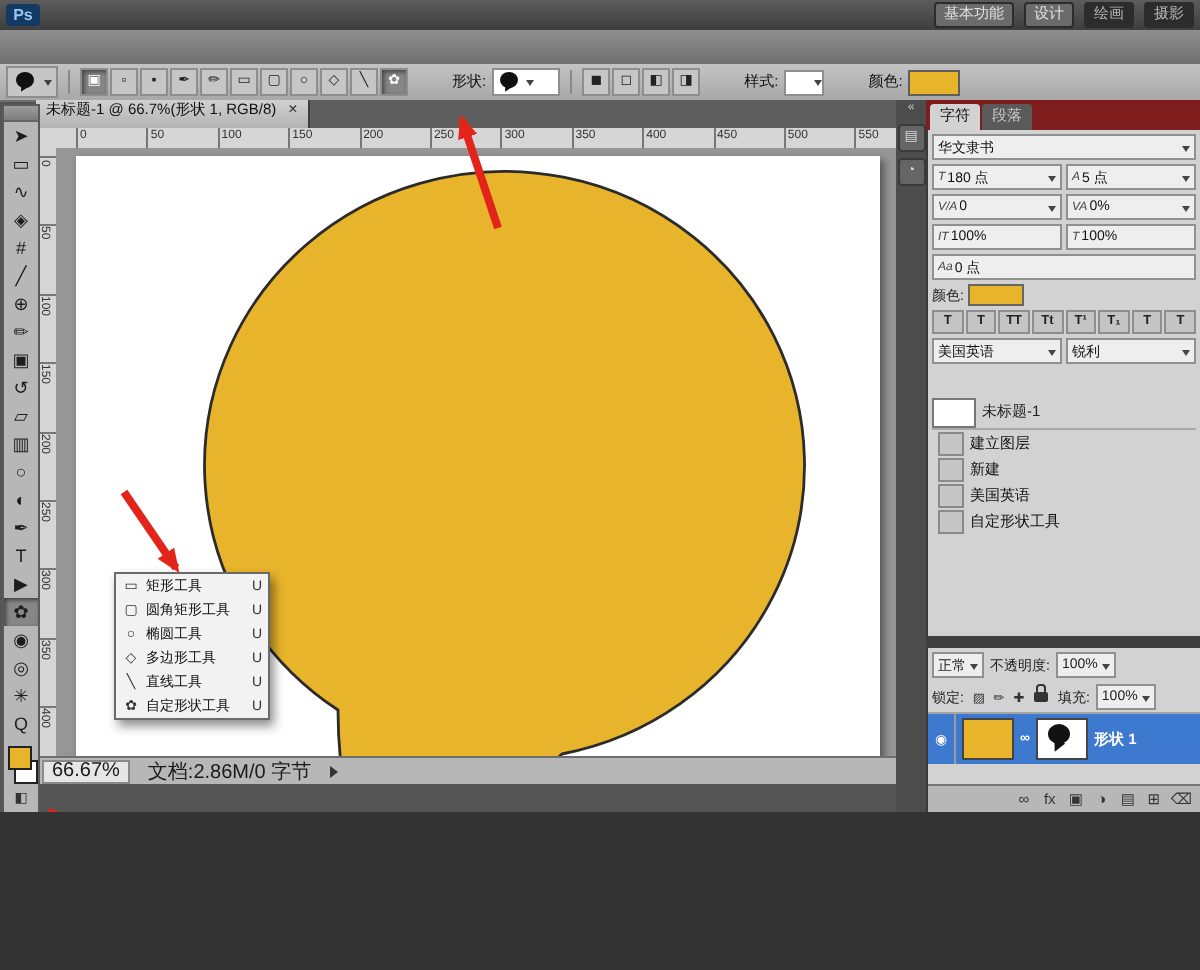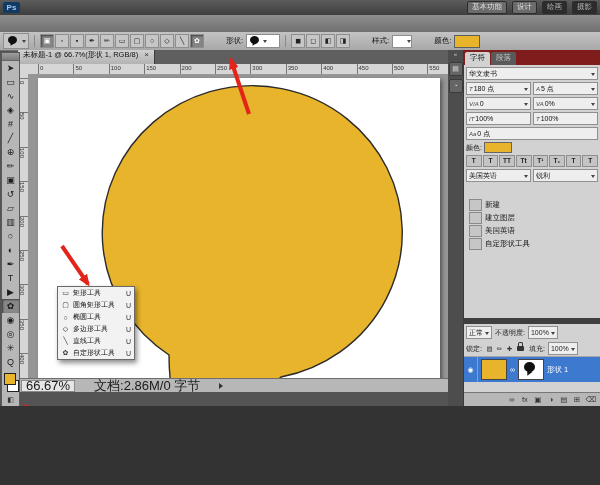--- a/index.html
+++ b/index.html
@@ -62,21 +62,21 @@
 .htick{flex:0 0 33.4px;border-left:1px solid #777;font-size:6px;color:#333;padding-left:1px;line-height:9px;}
 .vruler{position:absolute;top:24px;left:0;bottom:13px;width:10px;background:#d6d6d6;border-right:1px solid #808080;
         overflow:hidden;padding-top:4px;}
 .vtick{height:33.4px;border-top:1px solid #777;font-size:6px;color:#333;}
 .vtick span{writing-mode:vertical-lr;margin-left:1px;}
 .viewport{position:absolute;top:24px;left:10px;right:0;bottom:13px;background:#969696;overflow:hidden;}
 .canvas{position:absolute;left:10px;top:4px;width:402px;height:377px;background:#fff;
         box-shadow:2px 2px 4px rgba(0,0,0,.45);}
 .canvas svg{position:absolute;inset:0;}
 .statusbar{position:absolute;left:0;right:0;bottom:0;height:13px;background:#b7b7b7;border-top:1px solid #6d6d6d;
-           display:flex;align-items:center;gap:19px;padding:0 3px;font-size:13px;color:#1a1a1a;}
+           display:flex;align-items:center;gap:9px;padding:0 3px;font-size:10px;color:#1a1a1a;}
 .zoombox{background:#e6e6e6;border:1px solid #8a8a8a;padding:0 4px;height:10px;line-height:9px;}
 .tri-r{width:0;height:0;border:3px solid transparent;border-left:4px solid #333;}
 
 
 .rightcol{position:absolute;top:50px;right:0;width:152px;bottom:0;}
 .dockstrip{position:absolute;left:0;top:0;width:15px;bottom:0;background:#4d4d4d;}
 .dock-collapse{height:9px;color:#c9c9c9;font-size:6px;text-align:center;line-height:9px;}
 .dbtn{width:12px;height:12px;margin:3px auto 0;background:#656565;border:1px solid #3a3a3a;border-radius:2px;
       color:#d8d8d8;font-size:7px;text-align:center;line-height:11px;}
 .panels{position:absolute;left:15px;right:0;top:0;bottom:0;display:flex;flex-direction:column;background:#4d4d4d;}
@@ -110,21 +110,21 @@
 .hitem.selected .hicon{background:#6fa0e0;}
 
 
 .lstrip{height:6px;background:#3f3f3f;}
 .lbody{flex:1;display:flex;flex-direction:column;background:#d2d2d2;border-left:1px solid #3a3a3a;}
 .lctl{display:flex;align-items:center;gap:3px;padding:2px 2px 1px;font-size:7px;color:#222;}
 .sel{display:flex;align-items:center;gap:2px;background:#eee;border:1px solid #909090;height:11px;padding:0 2px;
      font-size:7px;white-space:nowrap;}
 .lki{font-size:6.5px;width:9px;text-align:center;color:#333;}
 .lrow{height:25px;display:flex;align-items:center;gap:3px;border-top:1px solid #a5a5a5;background:#d2d2d2;font-size:7.5px;}
-.lrow.selected{background:#3c79cf;color:#fff;}
+.lrow.selected{background:#3c79cf;color:#fff;font-weight:bold;}
 .eyebox{width:13px;align-self:stretch;border-right:1px solid #9c9c9c;display:flex;align-items:center;
         justify-content:center;font-size:7px;color:#222;flex:none;}
 .lrow.selected .eyebox{color:#fff;}
 .lthumb{width:24px;height:19px;border:1px solid #444;background:#fff;position:relative;flex:none;}
 .lthumb.yellow{background:#e8b42b;}
 .maskthumb::before{content:"";position:absolute;left:5px;top:2px;width:11px;height:10px;border-radius:50%;background:#111;}
 .maskthumb::after{content:"";position:absolute;left:6px;top:10px;width:0;height:0;border:3px solid transparent;
                   border-top:6px solid #111;transform:rotate(25deg);}
 .chain{font-size:7px;flex:none;}
 .lname{flex:1;white-space:nowrap;overflow:hidden;}
@@ -456,30 +456,34 @@
             <div class="fld">
               <span class="fval">锐利</span>
                 <span class="caret"></span>
             </div>
           </div>
         </div>
       </div>
 
       <div class="pgroup pg-hist">
         <div class="pbody">
+          <div class="hsnap">
+            <span class="hthumb"></span>
+            <span>未标题-1</span>
+          </div>
           <div>
+
+              <div class="hitem">
+                <span class="hicon"></span>
+                <span>建立图层</span>
+              </div>
 
               <div class="hitem">
                 <span class="hicon"></span>
                 <span>新建</span>
-              </div>
-
-              <div class="hitem">
-                <span class="hicon"></span>
-                <span>建立图层</span>
               </div>
 
               <div class="hitem">
                 <span class="hicon"></span>
                 <span>美国英语</span>
               </div>
 
               <div class="hitem">
                 <span class="hicon"></span>
                 <span>自定形状工具</span>

